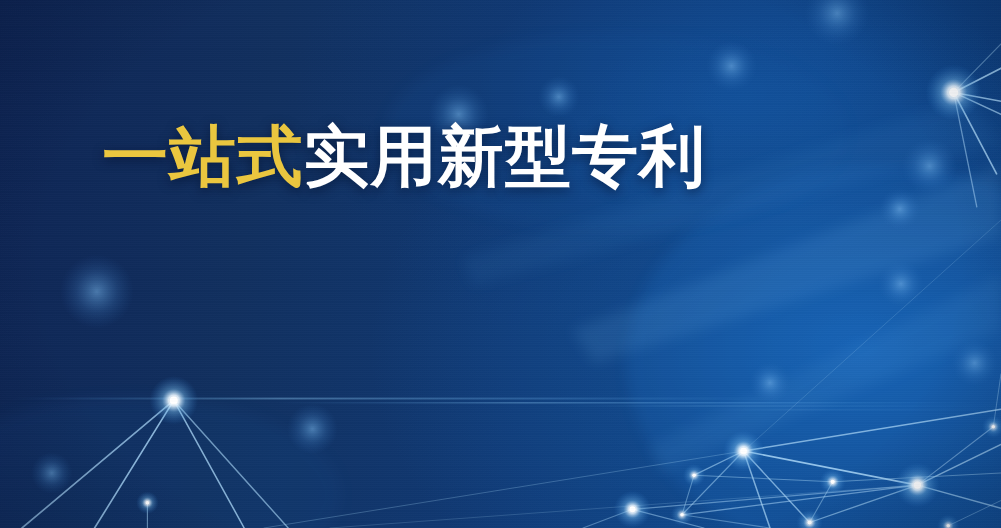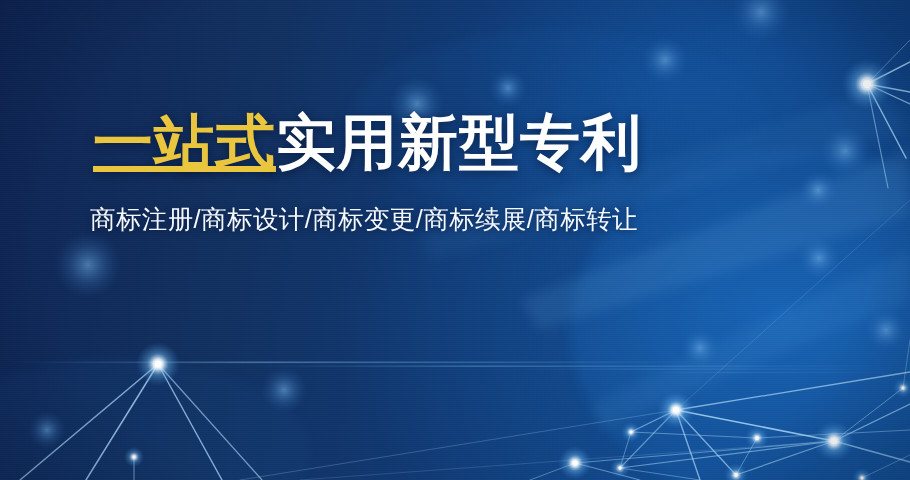--- a/index.html
+++ b/index.html
@@ -40,21 +40,21 @@
   }
   #headline {
     font-size:60px;
     line-height:70px;
     font-weight:bold;
     letter-spacing:1px;
     white-space:nowrap;
     margin-left:3px;
     text-shadow:0 2px 10px rgba(0,12,40,0.55);
   }
-  #headline .gold { color:#eac63f;text-decoration:underline; }
+  #headline .gold { color:#eac63f; }
   #headline .white { color:#ffffff; }
 
   #sublines { margin-top:20px; }
   .subline {
     font-size:25.5px;
     line-height:43px;
     color:#f4f8ff;
     white-space:nowrap;
     letter-spacing:0.4px;
     text-shadow:0 1px 7px rgba(0,14,44,0.6);
@@ -197,17 +197,16 @@
   </svg>
 
   <div class="noise"></div>
   <div class="vignette"></div>
 
   <div id="copy">
     <div id="headline">
       <span class="gold">一站式</span><span class="white">实用新型专利</span>
     </div>
     <div id="sublines">
-      <div class="subline">商标注册/商标设计/商标变更/商标续展/商标转让</div>
     </div>
   </div>
 
 </div>
 
 </body></html>

